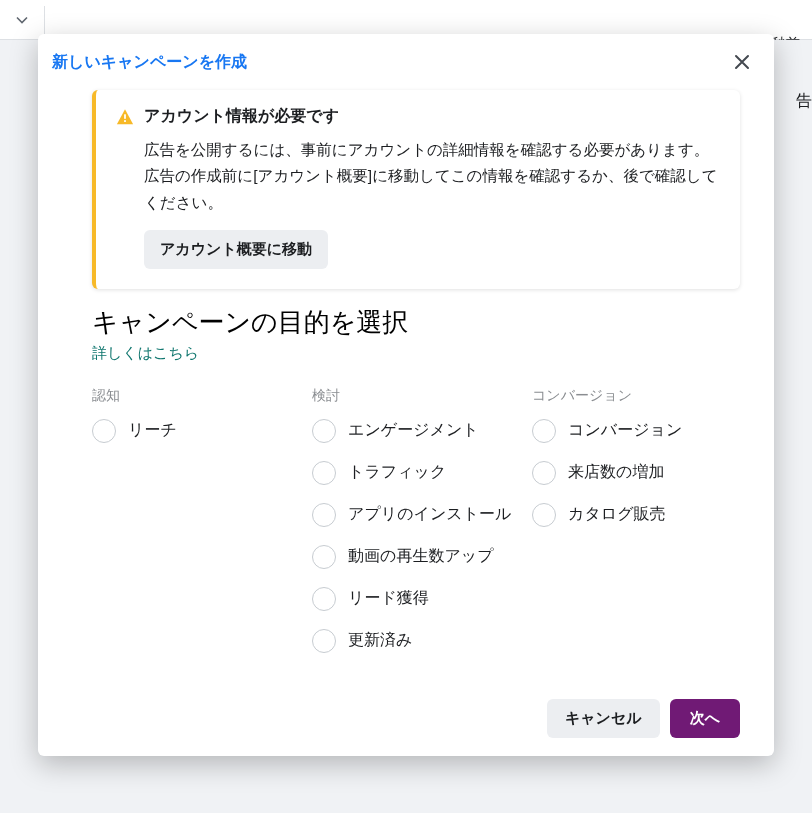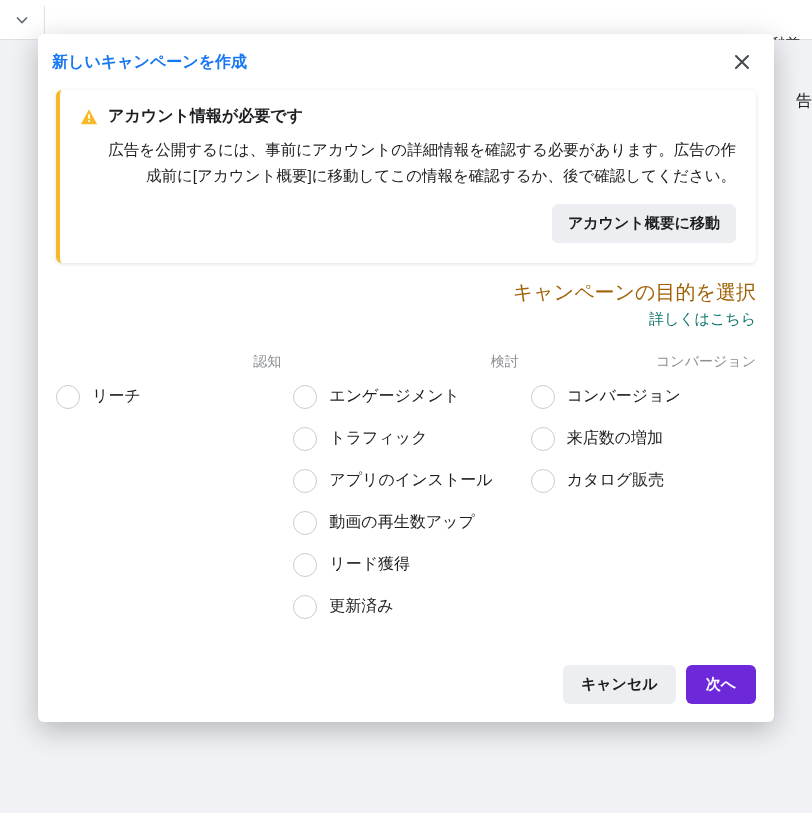--- a/index.html
+++ b/index.html
@@ -57,21 +57,20 @@
     font-size: 16px;
     color:#1c1e21;
   }
   .modal-backdrop {
     position: absolute;
     inset: 0;
     display: flex;
     align-items: flex-start;
     justify-content: center;
     padding-top: 34px;
-    text-align: right;
   }
   .modal {
     width: 736px;
     background: #fff;
     border-radius: 6px;
     box-shadow: 0 8px 28px rgba(0,0,0,0.25);
     padding: 0;
     display: flex;
     flex-direction: column;
   }
@@ -89,21 +88,22 @@
   .close-btn {
     width: 28px;
     height: 28px;
     display:flex;
     align-items:center;
     justify-content:center;
     color:#444950;
     cursor:pointer;
   }
   .modal-body {
-    padding: 4px 18px 18px 18px;
+    padding: 4px 34px 18px 18px;
+    margin-left: 36px;
   }
   .alert {
     border-left: 4px solid #f7b928;
     border-radius: 6px;
     box-shadow: 0 1px 4px rgba(0,0,0,0.12);
     background:#fff;
     padding: 16px 20px 20px 20px;
     margin-bottom: 16px;
   }
   .alert-head {
@@ -129,22 +129,22 @@
     background:#eceef1;
     padding: 10px 16px;
     border-radius:6px;
     font-size:15px;
     margin-left:28px;
     font-weight:600;
     color:#1c1e21;
     cursor:pointer;
   }
   .section-title {
-    font-size:20px;
-    color:#a16207;
+    font-size:26px;
+    color:#000000;
     margin: 8px 0 4px 0;
   }
   .learn-more {
     color:#0f766e;
     font-size:15px;
     cursor:pointer;
     display:inline-block;
     margin-bottom:24px;
   }
   .columns {
@@ -191,21 +191,21 @@
   .btn-secondary {
     background:#eceef1;
     color:#1c1e21;
     padding:10px 18px;
     border-radius:6px;
     font-size:15px;
     font-weight:600;
     cursor:pointer;
   }
   .btn-primary {
-    background:#6d28d9;
+    background:#701a75;
     color:#fff;
     padding:10px 20px;
     border-radius:6px;
     font-size:15px;
     font-weight:600;
     cursor:pointer;
   }
   .warn-icon {
     width:18px; height:18px; flex:0 0 18px;
   }

